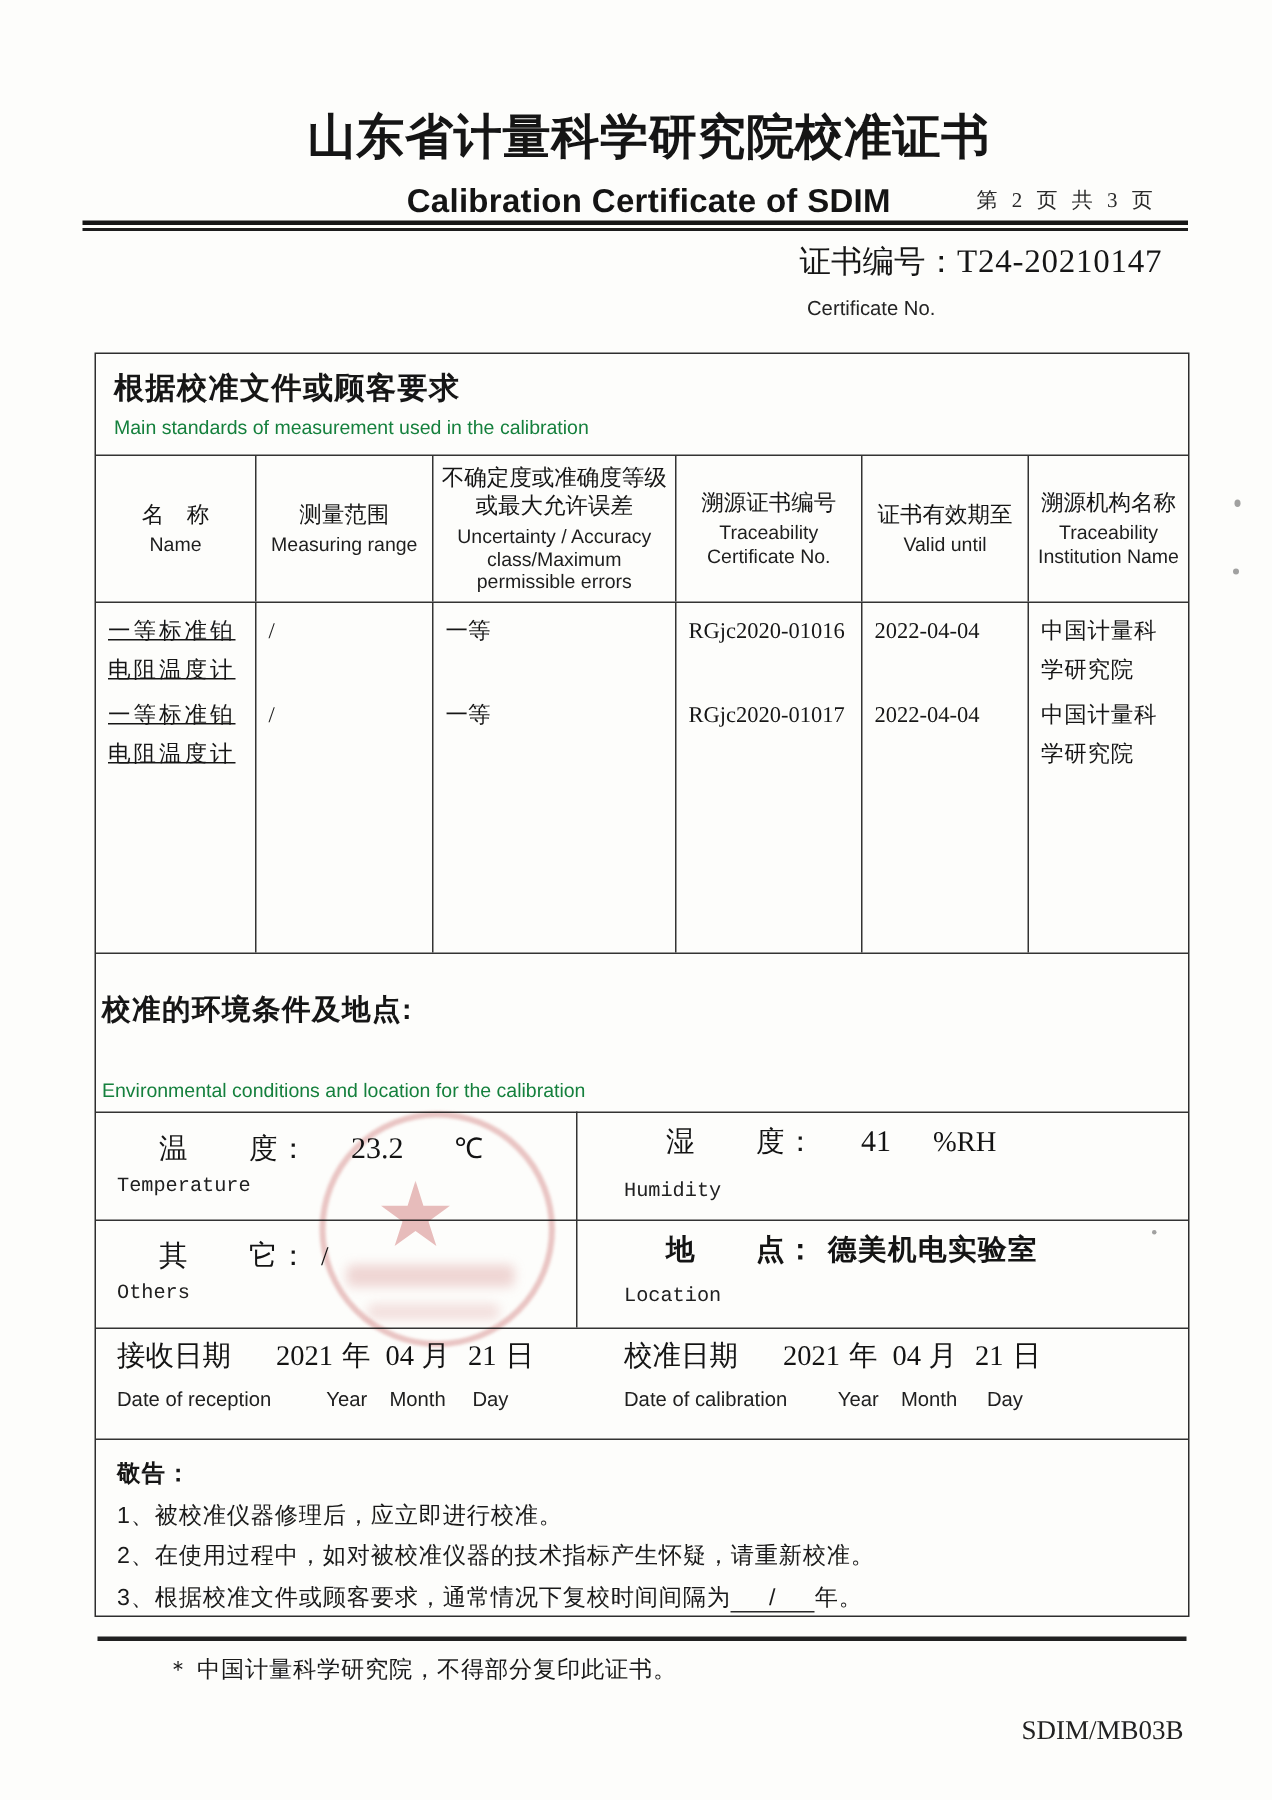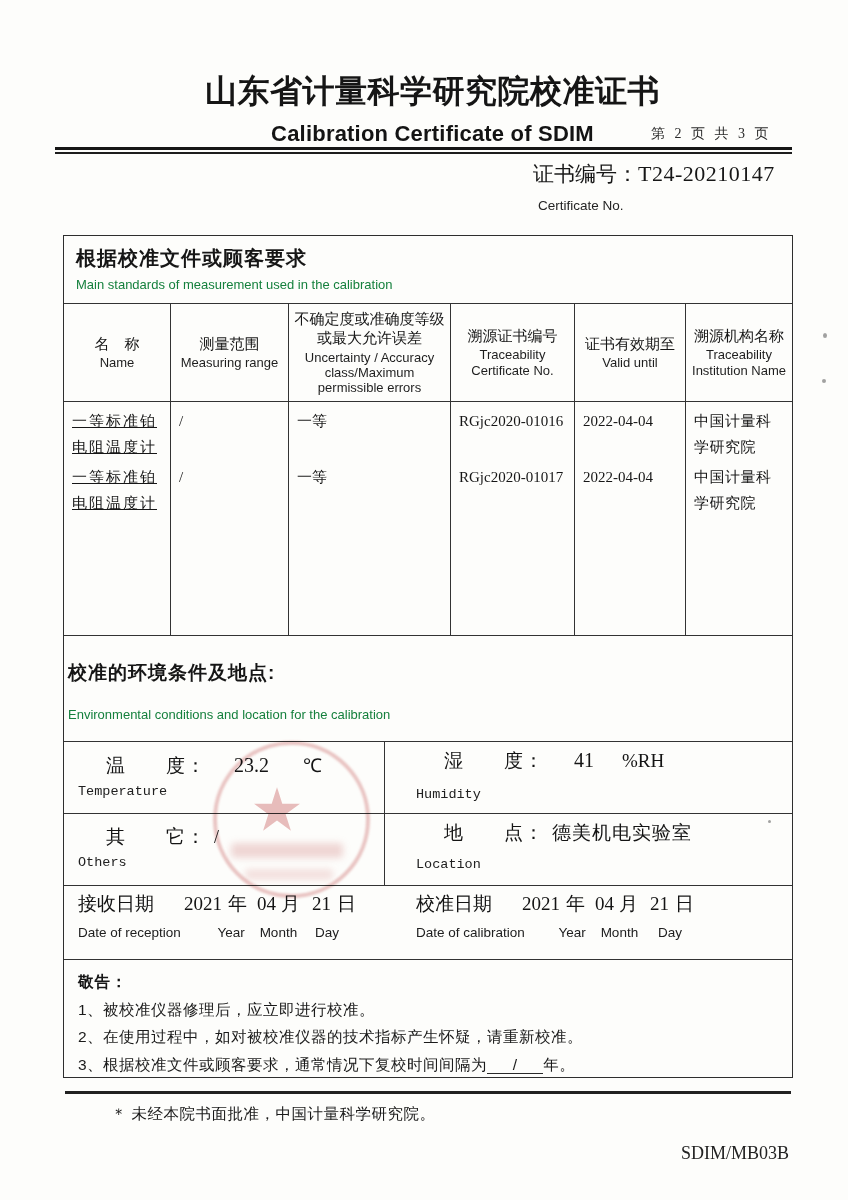--- a/index.html
+++ b/index.html
@@ -53,21 +53,21 @@
   .tbody { top:166px; height:234px; border-bottom:1.5px solid #333; }
   .tbody .cell { border-right:1.5px solid #333; padding:7px 8px 0 8px; }
   .tbody .cell:last-child { border-right:none; }
   .td { font-family:"Liberation Serif", serif; font-size:15px; line-height:1.72; color:#161616; }
   .td.r1 { min-height:56px; }
   .name-cell .td { letter-spacing:2px;text-decoration:underline; }
   .inst-cell .td { letter-spacing:0.5px; }
 
   .env-head { position:absolute; left:4px; top:424px; }
   .env-head .sec-title-zh { font-size:19px; }
-  .env-head .sec-title-en { margin-top:21px; }
+  .env-head .sec-title-en { margin-top:33px; }
 
   .zh-line { position:absolute; white-space:nowrap; font-size:19px; color:#141414;
     display:flex; align-items:baseline;margin-left:28px; }
   .zh-line .lbl { letter-spacing:1px; }
   .zh-line .val { font-family:"Liberation Serif", serif; font-size:20px; }
   .en-line { position:absolute; font-size:13.5px; color:#202020; white-space:nowrap;font-family:Liberation Mono, monospace; }
 
   .date-line { position:absolute; white-space:nowrap; font-size:19px; color:#141414;
     display:flex; align-items:baseline; }
   .date-line .num { font-family:"Liberation Serif", serif; font-size:19px; }
@@ -210,21 +210,21 @@
       <span class="val" style="margin-left:28px; font-size:19px;">%RH</span>
     </div>
     <div class="en-line" style="left:352px; top:551px;">Humidity</div>
 
     <div class="zh-line" style="left:14px; top:588px;">
       <span class="lbl">其　　它：</span>
       <span class="val" style="margin-left:8px; font-size:18px;">/</span>
     </div>
     <div class="en-line" style="left:14px; top:619px;">Others</div>
 
-    <div class="zh-line" style="left:352px; top:584px;">
+    <div class="zh-line" style="left:352px; top:584px;font-weight:bold;">
       <span class="lbl">地　　点：</span>
       <span class="lbl" style="margin-left:8px;">德美机电实验室</span>
     </div>
     <div class="en-line" style="left:352px; top:621px;">Location</div>
 
     <div class="date-line" style="left:14px; top:655px;">
       <span class="lbl">接收日期</span>
       <span class="num" style="margin-left:30px;">2021</span>
       <span style="margin-left:6px;">年</span>
       <span class="num" style="margin-left:10px;">04</span>
@@ -267,20 +267,20 @@
 
   <div class="stamp">
     <div class="stamp-ring"></div>
     <div class="stamp-star"></div>
     <div class="stamp-smudge1"></div>
     <div class="stamp-smudge2"></div>
   </div>
 
   <div class="footer-rule"></div>
   <div class="footer-notes">
-    <div>＊ 未经本院书面批准，中国计量科学研究院。</div>
+    <div>＊ 中国计量科学研究院，不得部分复印此证书。</div>
   </div>
   <div class="form-no">SDIM/MB03B</div>
 
   <div class="speck s1"></div>
   <div class="speck s2"></div>
   <div class="speck s3"></div>
 </div>
 
 </body></html>

